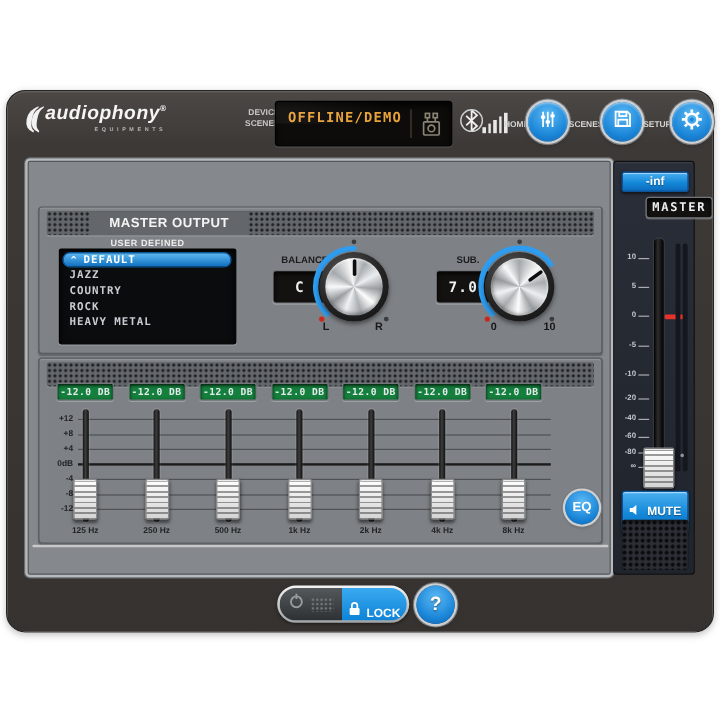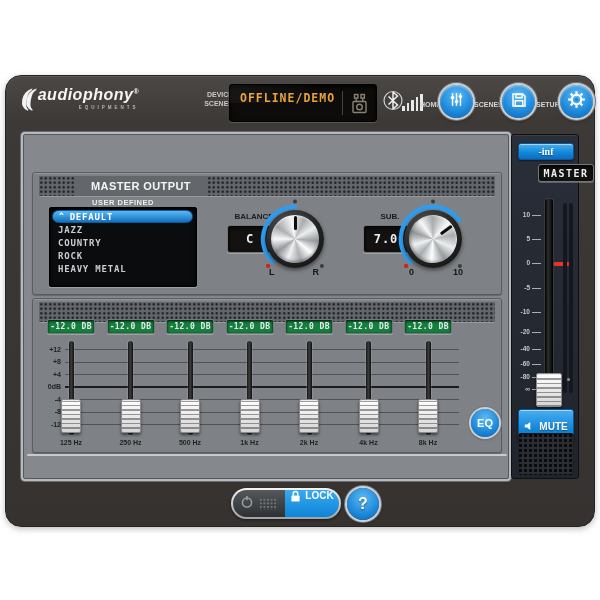--- a/index.html
+++ b/index.html
@@ -116,21 +116,21 @@
     display:flex; align-items:center; justify-content:center; font:bold 11px "Liberation Sans", sans-serif; color:#fff; cursor:pointer; }
 
   
   #master-strip { left:505px; top:58px; width:68px; height:345px;
     background:linear-gradient(180deg,#2a2e38,#20242c); border:1px solid #0d0f13; border-radius:3px;
     box-shadow: inset 0 1px 0 rgba(255,255,255,0.08); }
   .blue-btn { position:absolute; background:linear-gradient(180deg,#49aef0,#1488d8 55%,#0c6cc0);
     border:1px solid #0a57a0; border-radius:3px; color:#fff; display:flex; align-items:center; justify-content:center;
     font:bold 10px "Liberation Sans", sans-serif; text-shadow:0 1px 1px rgba(0,0,0,0.4);
     box-shadow: inset 0 1px 0 rgba(255,255,255,0.5), 0 1px 2px rgba(0,0,0,0.5); cursor:pointer; gap:4px; }
-  #inf-btn { left:6px; top:8px; width:56px; height:17px;font-family:Liberation Serif, serif; }
+  #inf-btn { left:6px; top:8px; width:56px; height:17px; }
   #master-display { left:6px; top:29px; width:56px; height:18px; font-size:10px; letter-spacing:1.5px; }
   .strip-tick-label { position:absolute; left:0; width:18px; text-align:right; font:bold 6.5px "Liberation Sans", sans-serif; color:#c6c9cc; }
   .strip-tick { position:absolute; left:20px; width:9px; height:1px; background:#a9acb0; }
   #master-track { position:absolute; left:33px; top:64px; width:8px; height:208px;
     background:linear-gradient(90deg,#000,#2d2d2d 40%,#000); border-radius:3px;
     box-shadow: 0 0 0 1px rgba(255,255,255,0.07); cursor:pointer; }
   #peak-marker { position:absolute; left:42px; top:127px; width:15px; height:4px; background:#e8332a; border-radius:1px; }
   .meter { position:absolute; width:4px; top:68px; height:190px; background:#14171d; border-radius:2px; }
   .meter-dot { position:absolute; left:55px; top:243px; width:3px; height:3px; border-radius:50%; background:#8d939c; }
   #master-handle { left:24px; top:238px; width:26px; height:34px; }
@@ -138,21 +138,21 @@
   #grille { position:absolute; left:6px; top:298px; width:56px; height:42px; border-radius:3px;
     background-color:#2b2e35; background-image:radial-gradient(circle,#0a0b0d 1.5px,transparent 1.75px); background-size:5px 5px;
     box-shadow: inset 0 1px 3px rgba(0,0,0,0.8); }
 
   
   #lock-toggle { left:225px; top:412px; width:110px; height:31px; border-radius:16px;
     background:linear-gradient(180deg,#f4f4f4,#9fa2a5); padding:2px; box-shadow:0 1px 3px rgba(0,0,0,0.5); cursor:pointer; }
   #lock-inner { width:100%; height:100%; border-radius:14px; overflow:hidden; display:flex; }
   #lock-left { width:52px; background:linear-gradient(180deg,#55585b,#2e3134); display:flex; align-items:center; padding-left:7px; gap:5px; }
   #lock-dots { width:19px; height:12px; background-image:radial-gradient(circle,#74777b 0.9px,transparent 1.1px); background-size:3.6px 3.6px; }
-  #lock-right { flex:1; background:linear-gradient(180deg,#3aa9ef,#0d84d8); display:flex; align-items:flex-start; justify-content:center; gap:4px;
+  #lock-right { flex:1; background:linear-gradient(180deg,#3aa9ef,#0d84d8); display:flex; align-items:flex-end; justify-content:center; gap:4px;
     color:#fff; font:bold 10px "Liberation Sans", sans-serif; }
   #help-btn { left:341px; top:412px; width:32px; height:32px; border-radius:50%;
     background: radial-gradient(circle at 50% 32%, #5cb9f4, #1b86d8 62%, #0b5fb0);
     box-shadow: 0 0 0 2px #cdd0d3, 0 0 0 3px #77797c, 0 2px 4px rgba(0,0,0,0.6);
     display:flex; align-items:center; justify-content:center; font:bold 16px "Liberation Sans", sans-serif; color:#fff;
     text-shadow:0 1px 2px rgba(0,0,0,0.5); cursor:pointer; }
 </style>
 </head>
 <body>
 

